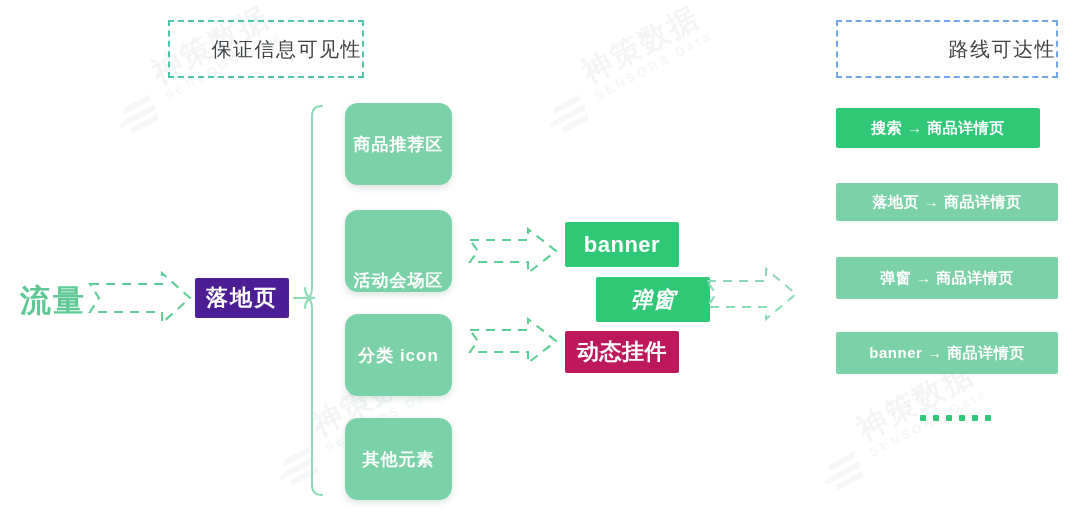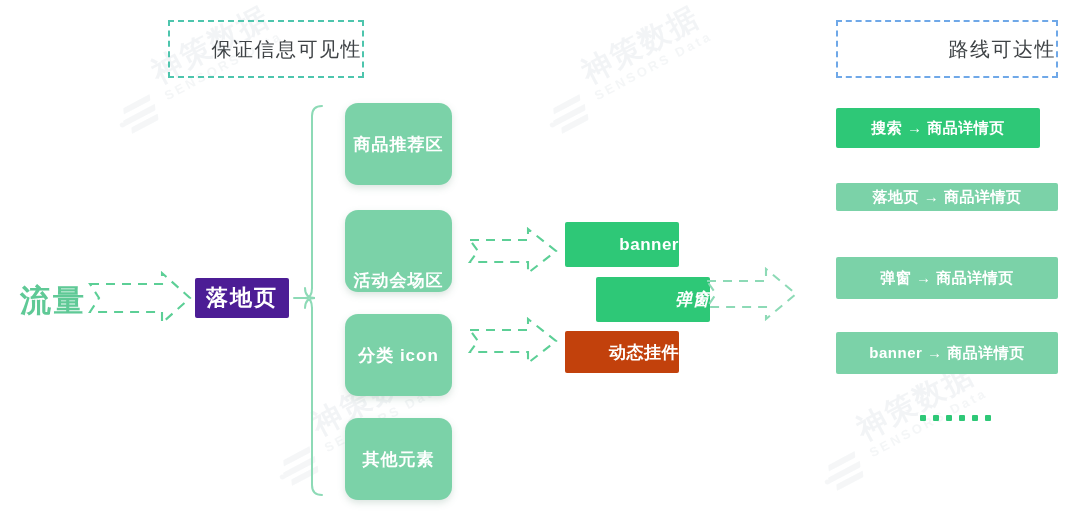--- a/index.html
+++ b/index.html
@@ -107,23 +107,22 @@
   
   #node-landing {
     font-size: 22px;
     letter-spacing: 2px;
   }
   .col2 .node {
     font-size: 17px;
     letter-spacing: 1px;
   }
   .col3 .node {
-    font-size: 17px;
+    font-size: 22px;
     letter-spacing: 0.5px;
-    justify-content: flex-end;
   }
   .col4 .node {
     font-size: 15px;
     letter-spacing: 0.5px;
   }
 
   
   #label-traffic {
     position: absolute;
     font-size: 31px;
@@ -236,30 +235,30 @@
     </div>
   </div>
 
   <div class="col3">
     <div class="node flat" style="left:565px; top:222px; width:114px; height:45px; background:#2ec877;">
       <span>banner</span>
     </div>
     <div class="node flat" style="left:596px; top:277px; width:114px; height:45px; background:#2ec877;font-style:italic;">
       <span>弹窗</span>
     </div>
-    <div class="node flat" style="left:565px; top:331px; width:114px; height:42px; background:#c2410c;">
+    <div class="node flat" style="left:565px; top:331px; width:114px; height:42px; background:#be185d;">
       <span>动态挂件</span>
     </div>
   </div>
 
   <div class="col4">
     <div class="node flat" style="left:836px; top:108px; width:204px; height:40px; background:#2ec877;">
       <span>搜索 → 商品详情页</span>
     </div>
-    <div class="node flat" style="left:836px; top:183px; width:222px; height:28px; background:#7bd2a8;">
+    <div class="node flat" style="left:836px; top:183px; width:222px; height:38px; background:#7bd2a8;">
       <span>落地页 → 商品详情页</span>
     </div>
     <div class="node flat" style="left:836px; top:257px; width:222px; height:42px; background:#7bd2a8;">
       <span>弹窗 → 商品详情页</span>
     </div>
     <div class="node flat" style="left:836px; top:332px; width:222px; height:42px; background:#7bd2a8;">
       <span>banner → 商品详情页</span>
     </div>
 
     <div id="ellipsis" style="left:920px; top:415px;">

